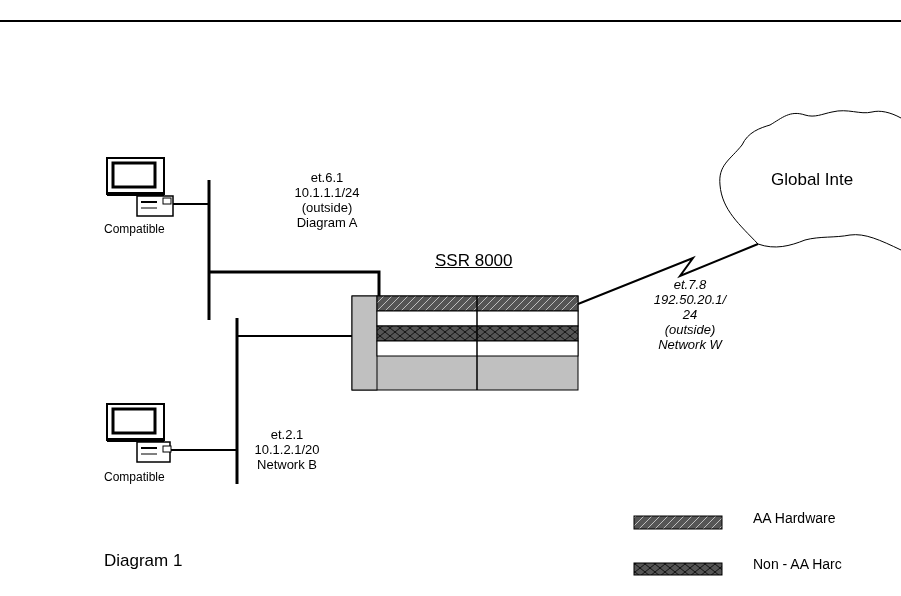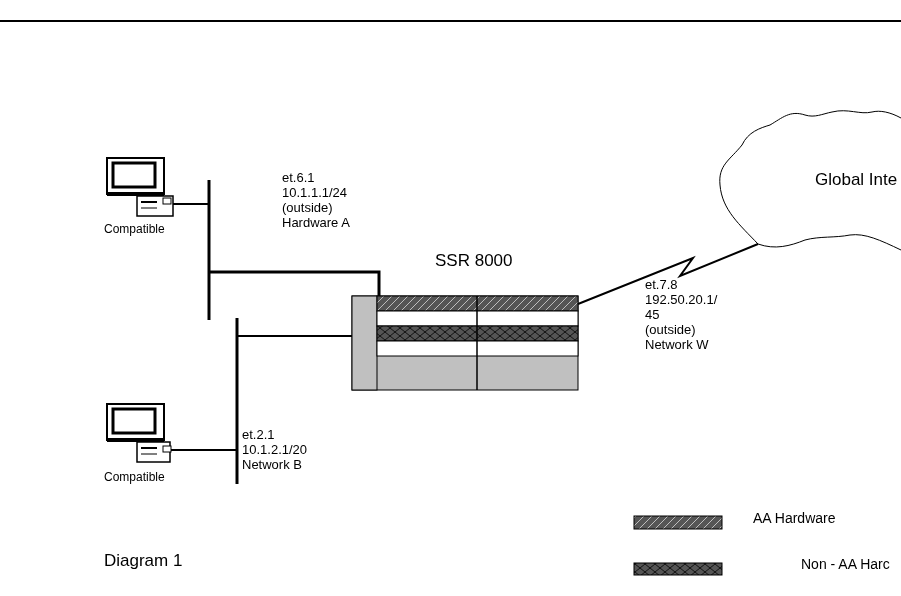--- a/index.html
+++ b/index.html
@@ -1,19 +1,19 @@
 <!DOCTYPE html>
 <html><head>
 <meta charset="utf-8">
 <style>
   html, body { margin:0; padding:0; background:#ffffff; }
   body { width:901px; height:596px; position:relative; overflow:hidden;
          font-family:"Liberation Sans", "DejaVu Sans", sans-serif; color:#000; }
   #canvas { position:absolute; left:0; top:0; width:901px; height:596px; }
-  .lbl { position:absolute; font-size:13px; line-height:15px; text-align:left; white-space:nowrap; }
+  .lbl { position:absolute; font-size:13px; line-height:15px; text-align:center; white-space:nowrap; }
   .lbl div { display:block; }
   .big { font-size:17px; }
   .leg { position:absolute; font-size:14px; white-space:nowrap; }
 </style>
 </head>
 <body>
 
 <svg id="canvas" width="901" height="596" viewBox="0 0 901 596" xmlns="http://www.w3.org/2000/svg">
   <defs>
     <pattern id="hatch" patternUnits="userSpaceOnUse" width="8" height="8" patternTransform="rotate(0)">
@@ -75,36 +75,36 @@
   </g>
 </svg>
 
 <div class="lbl" style="left:104px;top:222px;font-size:12px;">Compatible</div>
 <div class="lbl" style="left:104px;top:470px;font-size:12px;">Compatible</div>
 
 <div class="lbl" style="left:282px;top:170px;width:90px;">
   <div>et.6.1</div>
   <div>10.1.1.1/24</div>
   <div>(outside)</div>
-  <div>Hardware A</div>
+  <div>Diagram A</div>
 </div>
 
 <div class="lbl" style="left:242px;top:427px;width:90px;">
   <div>et.2.1</div>
   <div>10.1.2.1/20</div>
   <div>Network B</div>
 </div>
 
-<div class="lbl" style="left:645px;top:277px;width:90px;">
+<div class="lbl" style="left:645px;top:277px;width:90px;font-style:italic;">
   <div>et.7.8</div>
   <div>192.50.20.1/</div>
-  <div>45</div>
+  <div>24</div>
   <div>(outside)</div>
   <div>Network W</div>
 </div>
 
-<div class="lbl big" style="left:435px;top:253px;">SSR 8000</div>
-<div class="lbl big" style="left:771px;top:172px;margin-left:44px;">Global Inte</div>
+<div class="lbl big" style="left:435px;top:253px;text-decoration:underline;">SSR 8000</div>
+<div class="lbl big" style="left:771px;top:172px;">Global Inte</div>
 
 <div class="leg" style="left:753px;top:510px;">AA Hardware</div>
-<div class="leg" style="left:753px;top:556px;margin-left:48px;">Non - AA Harc</div>
+<div class="leg" style="left:753px;top:556px;">Non - AA Harc</div>
 
 <div class="lbl big" style="left:104px;top:553px;">Diagram 1</div>
 
 </body></html>

